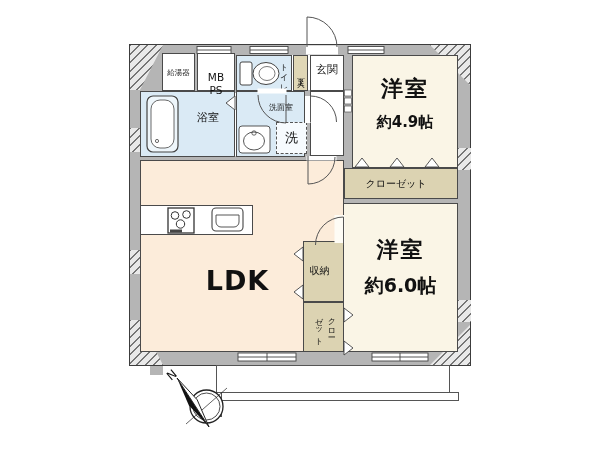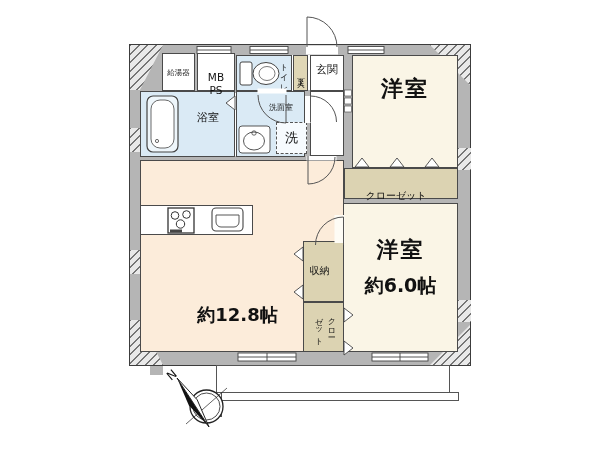--- a/index.html
+++ b/index.html
@@ -74,27 +74,28 @@
 
   <div class="abs lbl" style="left:163px;top:62px;width:31px;height:20px;font-size:7.5px;">給湯器</div>
   <div class="abs lbl" style="left:202px;top:58px;width:28px;height:28px;font-size:10.5px;margin-top:12px;">MB PS</div>
   <div class="abs vlbl" style="left:276px;top:57px;width:13px;height:33px;font-size:8px;">トイレ</div>
   <div class="abs vlbl" style="left:294px;top:56px;width:13px;height:34px;font-size:7.5px;">下足入</div>
   <div class="abs lbl" style="left:310px;top:63px;width:34px;height:14px;font-size:11px;">玄関</div>
   <div class="abs lbl" style="left:181px;top:111px;width:54px;height:14px;font-size:11px;">浴室</div>
   <div class="abs lbl" style="left:257px;top:103px;width:48px;height:10px;font-size:8px;">洗面室</div>
   <div class="abs lbl" style="left:276px;top:122px;width:31px;height:32px;font-size:13px;">洗</div>
   <div class="abs lbl bold" style="left:352px;top:76px;width:106px;height:26px;font-size:22px;letter-spacing:2px;">洋室</div>
-  <div class="abs lbl" style="left:344px;top:177px;width:104px;height:13px;font-size:10px;margin-top:12px;">クローゼット</div>
+  <div class="abs lbl bold" style="left:352px;top:112px;width:106px;height:20px;font-size:15px;">約4.9帖</div>
+  <div class="abs lbl" style="left:344px;top:177px;width:104px;height:13px;font-size:10px;">クローゼット</div>
   <div class="abs lbl bold" style="left:343px;top:237px;width:115px;height:26px;font-size:22px;letter-spacing:2px;">洋室</div>
   <div class="abs lbl bold" style="left:343px;top:275px;width:115px;height:20px;font-size:19px;">約6.0帖</div>
   <div class="abs lbl" style="left:303px;top:264px;width:33px;height:13px;font-size:10px;">収納</div>
   <div class="abs vlbl" style="left:306px;top:305px;width:36px;height:45px;font-size:8px;line-height:1.6;">クロー
 ゼット</div>
-  <div class="abs lbl bold" style="left:150px;top:303px;width:175px;height:24px;font-size:18px;">約12.8帖</div>
+  <div class="abs lbl bold" style="left:150px;top:266px;width:175px;height:30px;font-size:27px;letter-spacing:1px;">LDK</div>
   <div class="abs lbl" style="left:164px;top:367px;width:16px;height:16px;font-size:12px;transform:rotate(-40deg);">N</div>
 
   <svg class="abs" style="left:0;top:0;" width="600" height="450" viewBox="0 0 600 450">
 
     <rect x="306" y="45.5" width="32" height="9" fill="#fff"></rect>
     <rect x="305" y="96" width="5.5" height="27" fill="#fff"></rect>
     <rect x="257.5" y="88.5" width="29" height="5" fill="#fff"></rect>
     <rect x="306.5" y="156" width="30" height="4.5" fill="#fdfdfd"></rect>
     <rect x="334.5" y="215" width="10" height="28" fill="#fefcf5"></rect>
 

